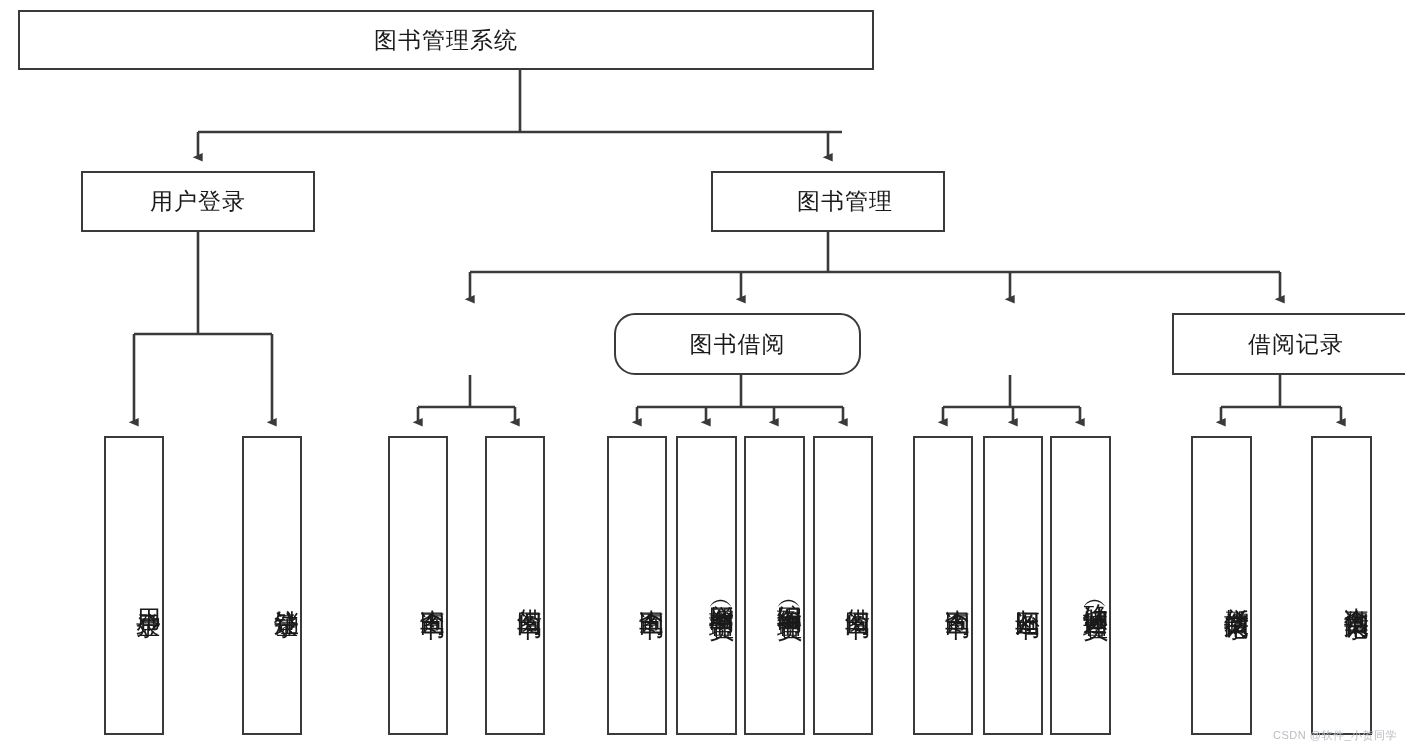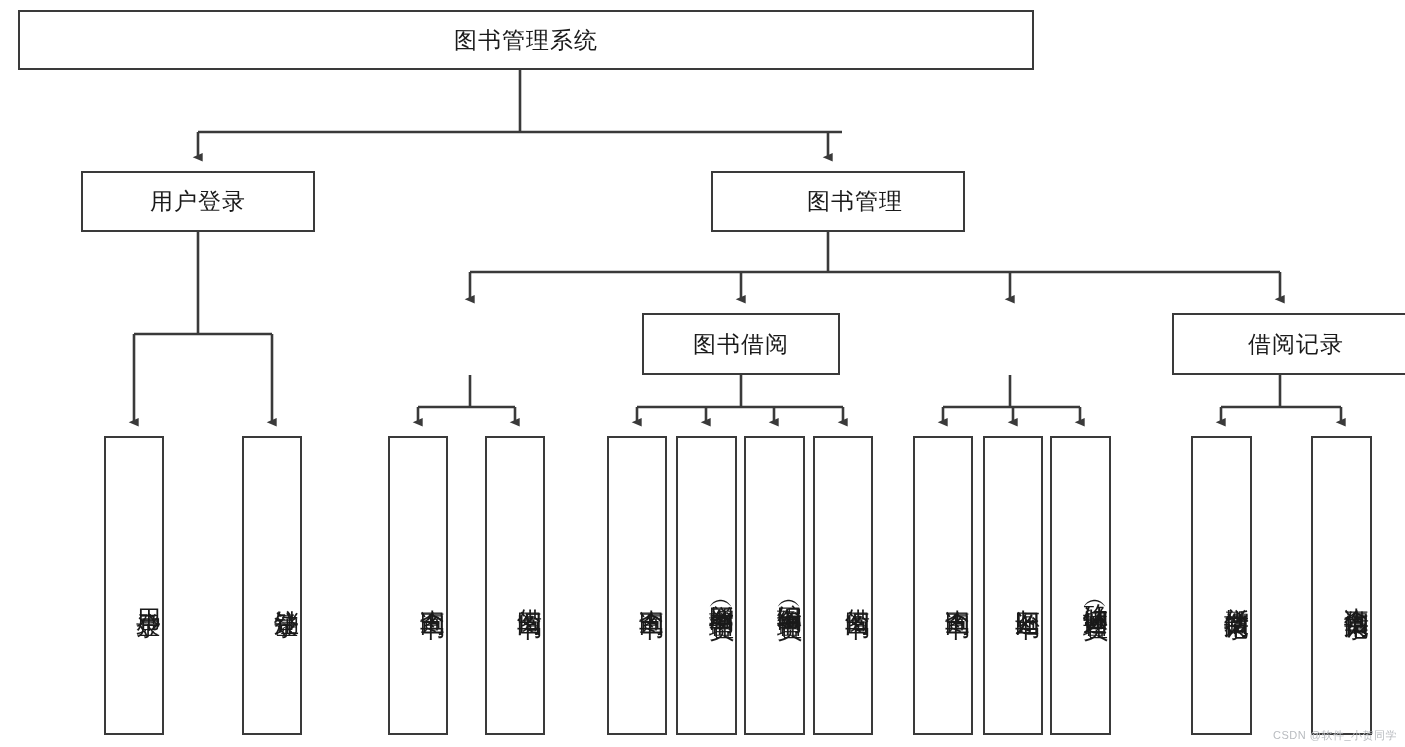--- a/index.html
+++ b/index.html
@@ -117,32 +117,32 @@
       <path d="M1013,407 L1013,422" marker-end="url(#arrow)"></path>
       <path d="M1080,407 L1080,422" marker-end="url(#arrow)"></path>
 
       <path d="M1280,375 L1280,407"></path>
       <path d="M1221,407 L1341,407"></path>
       <path d="M1221,407 L1221,422" marker-end="url(#arrow)"></path>
       <path d="M1341,407 L1341,422" marker-end="url(#arrow)"></path>
     </g>
   </svg>
 
-  <div class="node horiz" style="left:18px; top:10px; width:1016px; height:60px;">
+  <div class="node horiz" style="left:18px; top:10px; width:856px; height:60px;">
     <span class="hlabel">图书管理系统</span>
   </div>
 
   <div class="node horiz" style="left:81px; top:171px; width:234px; height:61px;">
     <span class="hlabel">用户登录</span>
   </div>
-  <div class="node horiz" style="left:711px; top:171px; width:254px; height:61px;padding-left:34px;">
+  <div class="node horiz" style="left:711px; top:171px; width:234px; height:61px;padding-left:34px;">
     <span class="hlabel">图书管理</span>
   </div>
 
-  <div class="node horiz" style="left:642px; top:313px; width:198px; height:62px;">
+  <div class="node horiz" style="left:614px; top:313px; width:247px; height:62px;border-radius:21px;">
     <span class="hlabel">图书借阅</span>
   </div>
   <div class="node horiz" style="left:1172px; top:313px; width:248px; height:62px;">
     <span class="hlabel">借阅记录</span>
   </div>
 
   <div class="node vert" style="left:104px; top:436px; width:60px; height:299px;">
     <span class="vlabel">用户登录</span>
   </div>
   <div class="node vert" style="left:242px; top:436px; width:60px; height:299px;">

